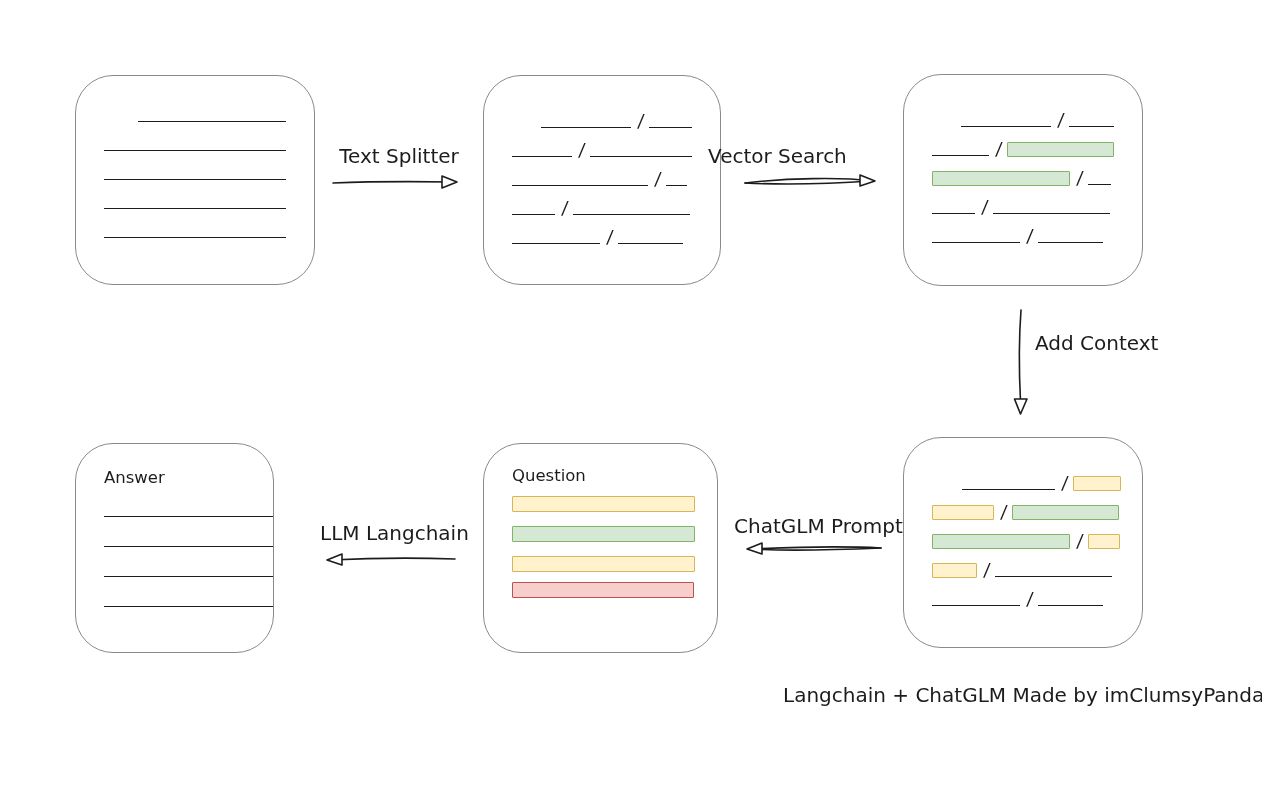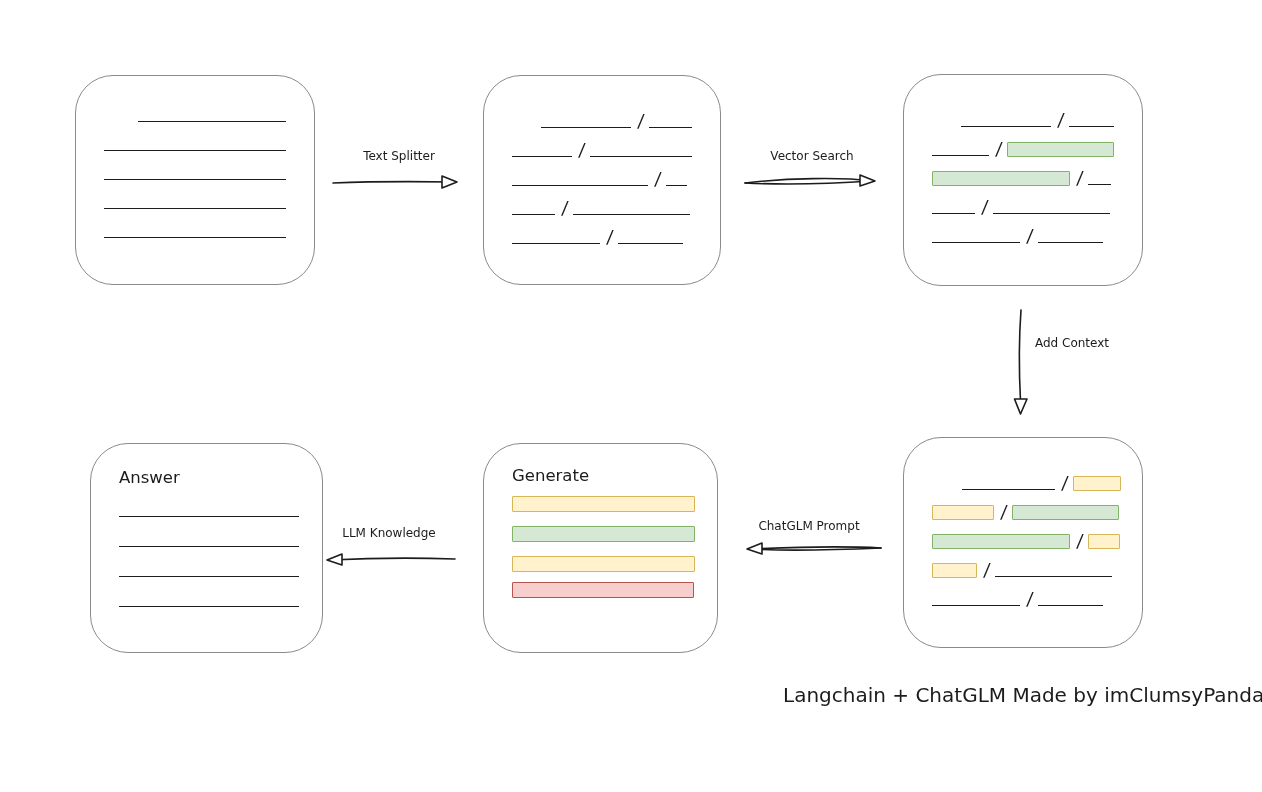--- a/index.html
+++ b/index.html
@@ -17,21 +17,21 @@
   .gapseg{height:1px;}
   .slash{font-size:18px;line-height:16px;margin:0 5px 0 7px;transform:skewX(-6deg);}
   .chunk{height:15px;border:1.3px solid;box-sizing:border-box;border-radius:1px;}
   .chunk-green{background:var(--green-fill,#d5e8d4);border-color:var(--green-border,#82b366);}
   .chunk-yellow{background:var(--yellow-fill,#fff2cc);border-color:var(--yellow-border,#d6b656);}
   .chunk-red{background:var(--red-fill,#f8cecc);border-color:var(--red-border,#b85450);}
   .box-label{font-size:16.5px;line-height:20px;}
   .bars{display:flex;flex-direction:column;gap:14px;margin:10px 0 0 28px;padding:0;}
   .bars .seg-row{height:16px;}
   .answer-rows{gap:13px;padding:13px 0 0 28px;}
-  .arrow-label{position:absolute;font-size:12px;line-height:19px;text-align:center;white-space:nowrap;}
+  .arrow-label{position:absolute;font-size:20px;line-height:19px;text-align:center;white-space:nowrap;}
   .caption{position:absolute;font-size:20px;white-space:nowrap;}
   svg{position:absolute;overflow:visible;}
   svg path{stroke:#1c1c1c;stroke-width:1.6;stroke-linecap:round;stroke-linejoin:round;}
 </style>
 </head>
 <body>
 
 <div class="canvas">
 
   <div class="box" style="left:75px;top:75px;width:240px;height:210px">
@@ -142,40 +142,40 @@
         </div>
         <div class="seg-row">
           <div class="hline" style="width: 88px;"></div>
           <span class="slash">/</span>
           <div class="hline" style="width: 65px;"></div>
         </div>
       </div>
   </div>
 
   <div class="box" style="left:483px;top:443px;width:235px;height:210px">
-    <div class="box-label" style="margin:22px 0 0 28px">Generate</div>
+    <div class="box-label" style="margin:22px 0 0 28px">Question</div>
     <div class="bars">
         <div class="seg-row">
           <div class="chunk chunk-yellow" style="width: 183px; height: 16px;"></div>
         </div>
         <div class="seg-row">
           <div class="chunk chunk-green" style="width: 183px; height: 16px;"></div>
         </div>
         <div class="seg-row">
           <div class="chunk chunk-yellow" style="width: 183px; height: 16px;"></div>
         </div>
       </div>
     <div class="bars">
         <div class="seg-row">
           <div class="chunk chunk-red" style="width: 182px; height: 16px;"></div>
         </div>
       </div>
   </div>
 
-  <div class="box" style="left:90px;top:443px;width:233px;height:210px">
+  <div class="box" style="left:75px;top:443px;width:199px;height:210px">
     <div class="box-label" style="margin:24px 0 0 28px">Answer</div>
     <div class="rows answer-rows">
         <div class="seg-row">
           <div class="hline" style="width: 180px;"></div>
         </div>
         <div class="seg-row">
           <div class="hline" style="width: 180px;"></div>
         </div>
         <div class="seg-row">
           <div class="hline" style="width: 180px;"></div>
@@ -185,41 +185,41 @@
         </div>
       </div>
   </div>
 
   <div class="arrow-label" style="left:331px;top:147px;width:136px">Text Splitter</div>
   <svg style="left:330px;top:171px" width="138" height="20" viewBox="0 0 138 20">
     <path d="M3 12 C 40 10.5, 90 10.5, 124 11" fill="none"></path>
     <path d="M112 5 L127 11 L112 17 Z" fill="#ffffff"></path>
   </svg>
 
-  <div class="arrow-label" style="left:744px;top:147px;width:136px">Vector Search</div>
+  <div class="arrow-label" style="left:708px;top:147px;width:136px">Vector Search</div>
   <svg style="left:742px;top:169px" width="145" height="22" viewBox="0 0 145 22">
     <path d="M3 14 C 45 9, 100 8, 130 12" fill="none"></path>
     <path d="M3 14 C 45 16, 100 14, 130 12" fill="none"></path>
     <path d="M118 6 L133 12 L118 17 Z" fill="#ffffff"></path>
   </svg>
 
   <svg style="left:1008px;top:307px" width="26" height="112" viewBox="0 0 26 112">
     <path d="M13 3 C 11 30, 11 65, 12.5 94" fill="none"></path>
     <path d="M6.5 92 L12.5 107 L19 92 Z" fill="#ffffff"></path>
   </svg>
   <div class="arrow-label" style="left:1035px;top:334px">Add Context</div>
 
   <div class="arrow-label" style="left:734px;top:517px;width:150px">ChatGLM Prompt</div>
   <svg style="left:734px;top:539px" width="150" height="18" viewBox="0 0 150 18">
     <path d="M147 9 C 100 6.5, 50 8.5, 16 10" fill="none"></path>
     <path d="M147 9 C 100 11, 50 12, 16 10" fill="none"></path>
     <path d="M28 4 L13 10 L28 15 Z" fill="#ffffff"></path>
   </svg>
 
-  <div class="arrow-label" style="left:320px;top:524px;width:138px">LLM Knowledge</div>
+  <div class="arrow-label" style="left:320px;top:524px;width:138px">LLM Langchain</div>
   <svg style="left:316px;top:550px" width="142" height="18" viewBox="0 0 142 18">
     <path d="M139 9 C 95 7.5, 55 8, 14 10" fill="none"></path>
     <path d="M26 4 L11 10 L26 15 Z" fill="#ffffff"></path>
   </svg>
 
   <div class="caption" style="left:783px;top:683px">Langchain + ChatGLM Made by imClumsyPanda</div>
 
 </div>
 
 </body></html>

